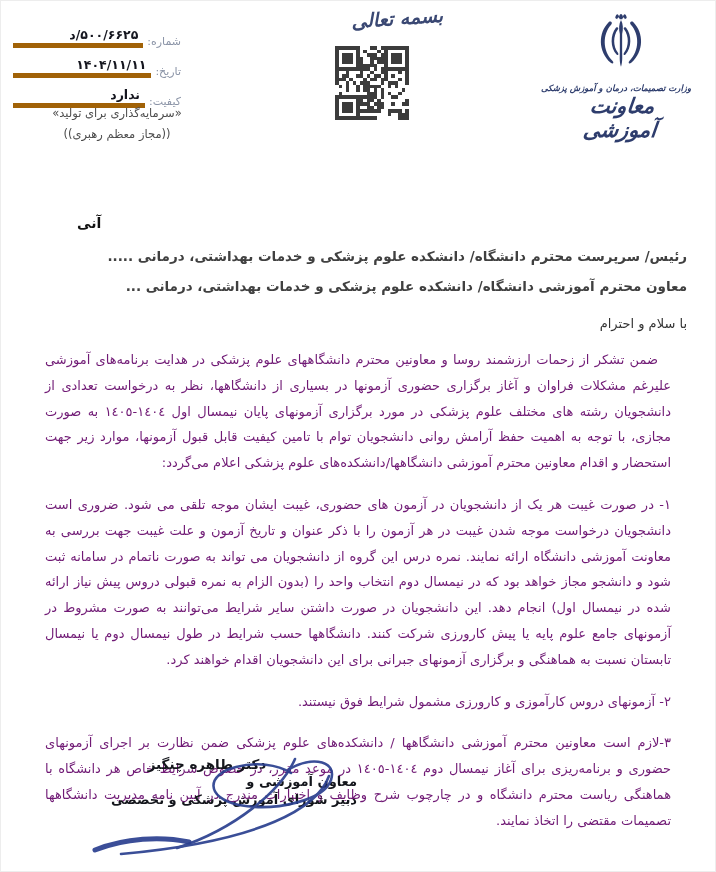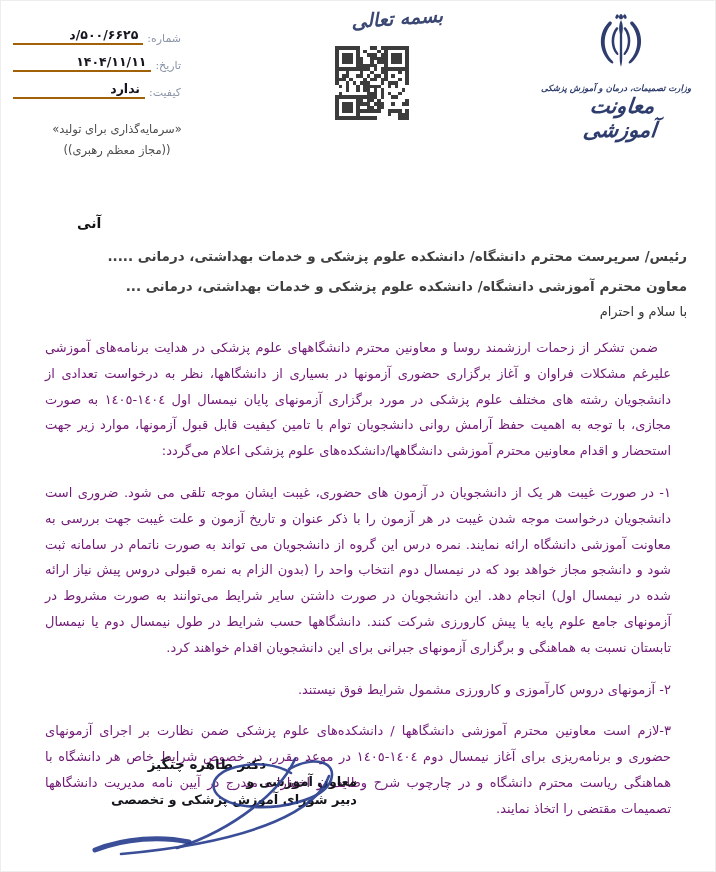--- a/index.html
+++ b/index.html
@@ -11,43 +11,43 @@
     box-sizing:border-box;
     font-family:"DejaVu Sans", sans-serif;
     direction:rtl;
     overflow:hidden;
     color:#3a3a3a;
   }
   
   .meta{position:absolute;top:26px;left:12px;width:168px;direction:rtl;}
   .meta-row{display:flex;align-items:flex-end;margin-bottom:9px;}
   .meta-label{font-size:11px;color:#8b94a7;white-space:nowrap;padding-left:4px;}
-  .meta-line{flex:1;border-bottom:2px solid #a16207;display:flex;justify-content:flex-start;}
+  .meta-line{flex:1;border-bottom:5px solid #a16207;display:flex;justify-content:flex-start;}
   .meta-value{font-size:12.5px;font-weight:bold;color:#15161f;padding:0 5px 1px 5px;white-space:nowrap;}
   
   .bismillah{
     position:absolute;top:6px;left:336px;width:120px;text-align:center;
     font-size:19px;font-weight:bold;font-style:italic;color:#3a4873;
     transform:rotate(-4deg);
   }
   .qr{position:absolute;top:45px;left:332px;width:78px;height:74px;}
   .qr svg{width:100%;height:100%;display:block;}
   
   .emblem-block{position:absolute;top:8px;right:24px;width:140px;text-align:center;color:#2e3d6d;}
   .emblem{width:64px;height:68px;display:inline-block;}
   .ministry{font-size:8.5px;font-weight:bold;font-style:italic;margin-top:2px;letter-spacing:0;white-space:nowrap;color:#2e3d6d;}
   .deputy{font-size:21px;font-weight:bold;font-style:italic;margin-top:1px;color:#2e3d6d;transform:skewX(-6deg);}
   
-  .slogan{position:absolute;top:118px;left:26px;width:180px;text-align:center;color:#4d4d4d;font-size:11.5px;line-height:21px;}
+  .slogan{position:absolute;top:102px;left:26px;width:180px;text-align:center;color:#4d4d4d;font-size:11.5px;line-height:21px;}
   
   .urgency{position:absolute;top:214px;left:76px;font-size:14px;font-weight:bold;color:#111;}
   
   .content{position:absolute;top:240px;right:28px;left:28px;}
   .addressee{font-size:13.5px;font-weight:bold;color:#404040;line-height:30px;text-align:right;margin:0;}
-  .salutation{font-size:13px;color:#333;margin-top:3px;margin-bottom:5px;text-align:right;}
+  .salutation{font-size:13px;color:#333;margin-top:15px;margin-bottom:5px;text-align:right;}
   .body-text p{margin:16px;font-size:13px;line-height:25.8px;text-align:justify;color:#701a75;}
   .body-text p.indent{text-indent:13px;}
   
   .sig-block{position:absolute;top:754px;left:56px;width:300px;text-align:center;color:#14161c;}
   .sig-name{font-size:13.5px;font-weight:bold;line-height:18px;}
   .sig-title{font-size:13px;font-weight:bold;line-height:18px;text-align:right;}
   .sig-ink{position:absolute;top:748px;left:78px;width:280px;height:120px;pointer-events:none;}
   .sig-ink svg{width:100%;height:100%;display:block;}
 </style>
 </head>

